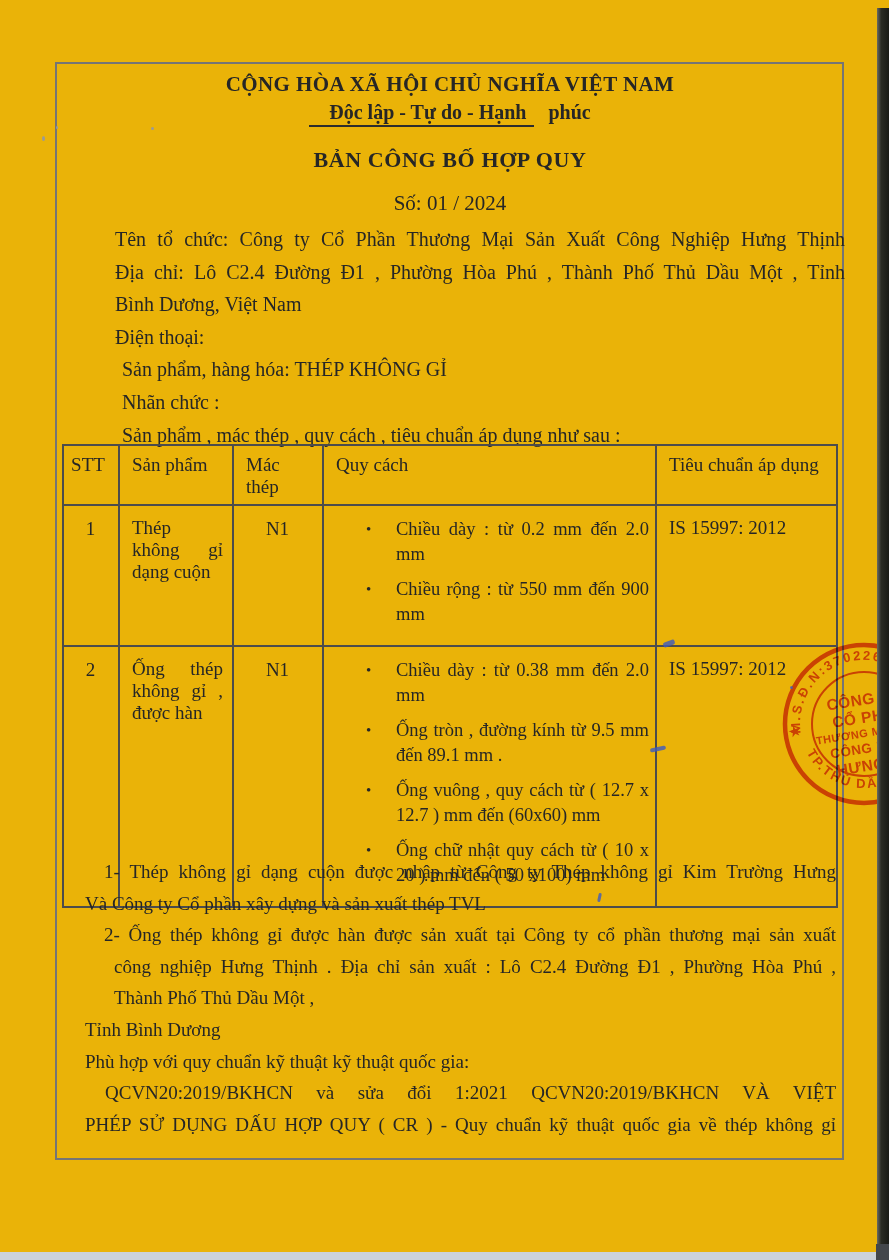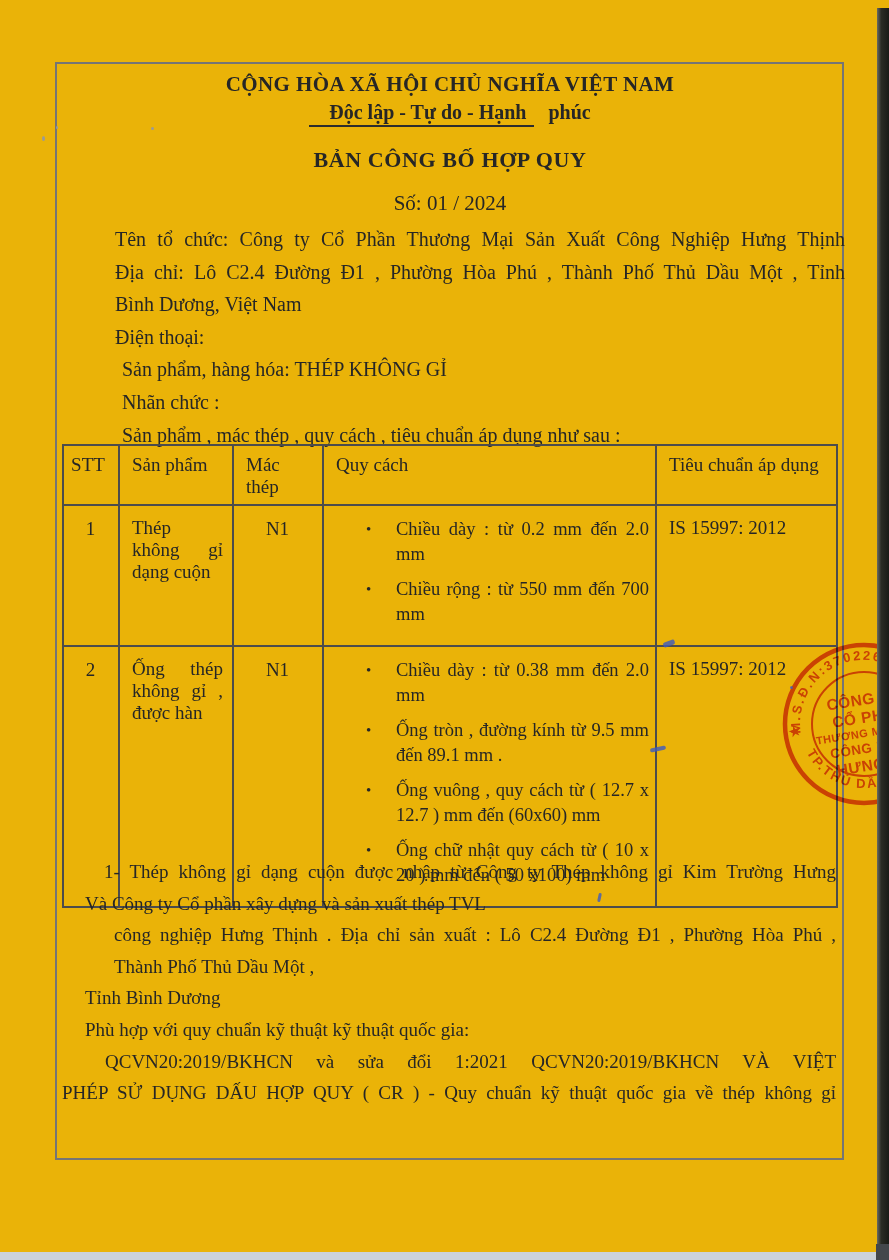--- a/index.html
+++ b/index.html
@@ -41,21 +41,21 @@
   td.sp { padding:11px 9px 6px 12px; text-align:justify; }
   td.mt { padding-top:12px; }
   td.qc { padding:11px 6px 8px 0; }
   td.tc { padding:11px 4px 6px 12px; }
   tr.r1 td { height:89px; } tr.r2 td { height:234px; }
   .spec-item { display:flex; margin:0 0 10px 42px; }
   .spec-item .dot { width:30px; font-size:15px; line-height:25px; flex:none; }
   .spec-item .txt { width:258px; line-height:25px; text-align:justify; font-size:18.5px; }
 
   .notes { position:absolute; left:62px; top:856px; width:774px; font-size:19px; line-height:31.6px; }
-  .pl0{padding-left:0;} .pl23{padding-left:23px;} .pl26{padding-left:42px;}
+  .pl0{padding-left:0;margin-left:23px;} .pl23{padding-left:23px;} .pl26{padding-left:42px;}
   .pl43{padding-left:43px;} .pl52{padding-left:52px;}
 
   
   .edge-right { position:absolute; left:877px; top:8px; width:12px; height:1244px;
     background:linear-gradient(to right,#6a6a62 0%,#2a2c24 35%,#191b16 100%); }
   .edge-bottom { position:absolute; left:0; top:1252px; width:889px; height:8px; background:#ccd2d9; }
   .edge-corner { position:absolute; left:876px; top:1244px; width:13px; height:16px; background:#43474b; }
   .speck { position:absolute; background:#9a9a96; border-radius:50%; }
   .pen { position:absolute; background:#3c5ac2; border-radius:2px; opacity:.8; }
 
@@ -110,21 +110,21 @@
       <td class="center stt">1</td>
       <td class="sp">Thép không gỉ dạng cuộn</td>
       <td class="center mt">N1</td>
       <td class="qc">
         <div class="spec-item">
               <span class="dot">•</span>
               <span class="txt">Chiều dày : từ 0.2 mm đến 2.0 mm</span>
             </div>
         <div class="spec-item">
               <span class="dot">•</span>
-              <span class="txt">Chiều rộng : từ 550 mm đến 700 mm</span>
+              <span class="txt">Chiều rộng : từ 550 mm đến 900 mm</span>
             </div>
       </td>
       <td class="tc">IS 15997: 2012</td>
     </tr>
     <tr class="r2">
       <td class="center stt">2</td>
       <td class="sp">Ống thép không gỉ , được hàn</td>
       <td class="center mt">N1</td>
       <td class="qc">
         <div class="spec-item">
@@ -145,20 +145,21 @@
             </div>
       </td>
       <td class="tc">IS 15997: 2012</td>
     </tr>
   </tbody>
     </table>
 
   <div class="notes">
     <div class="jl pl26">1-  Thép không gỉ dạng cuộn được nhập từ Công ty Thép không gỉ Kim Trường Hưng</div>
     <div class="pl23">Và Công ty Cổ phần xây dựng và sản xuất thép TVL</div>
+    <div class="jl pl26">2-  Ống thép không gỉ được hàn được sản xuất tại Công ty cổ phần thương mại sản xuất</div>
     <div class="jl pl52">công nghiệp Hưng Thịnh . Địa chỉ sản xuất : Lô C2.4 Đường Đ1 , Phường Hòa Phú ,</div>
     <div class="pl52">Thành Phố Thủ Dầu Một ,</div>
     <div class="pl23">Tỉnh Bình Dương</div>
     <div class="pl23">Phù hợp với quy chuẩn kỹ thuật kỹ thuật quốc gia:</div>
     <div class="jl pl43">QCVN20:2019/BKHCN và sửa đổi 1:2021 QCVN20:2019/BKHCN VÀ VIỆT</div>
     <div class="jl pl0">PHÉP SỬ DỤNG DẤU HỢP QUY ( CR ) -  Quy chuẩn kỹ thuật quốc gia về thép không gỉ</div>
   </div>
 
   <div class="stamp-wrap">
     <svg width="220" height="220" viewBox="0 0 220 220">

